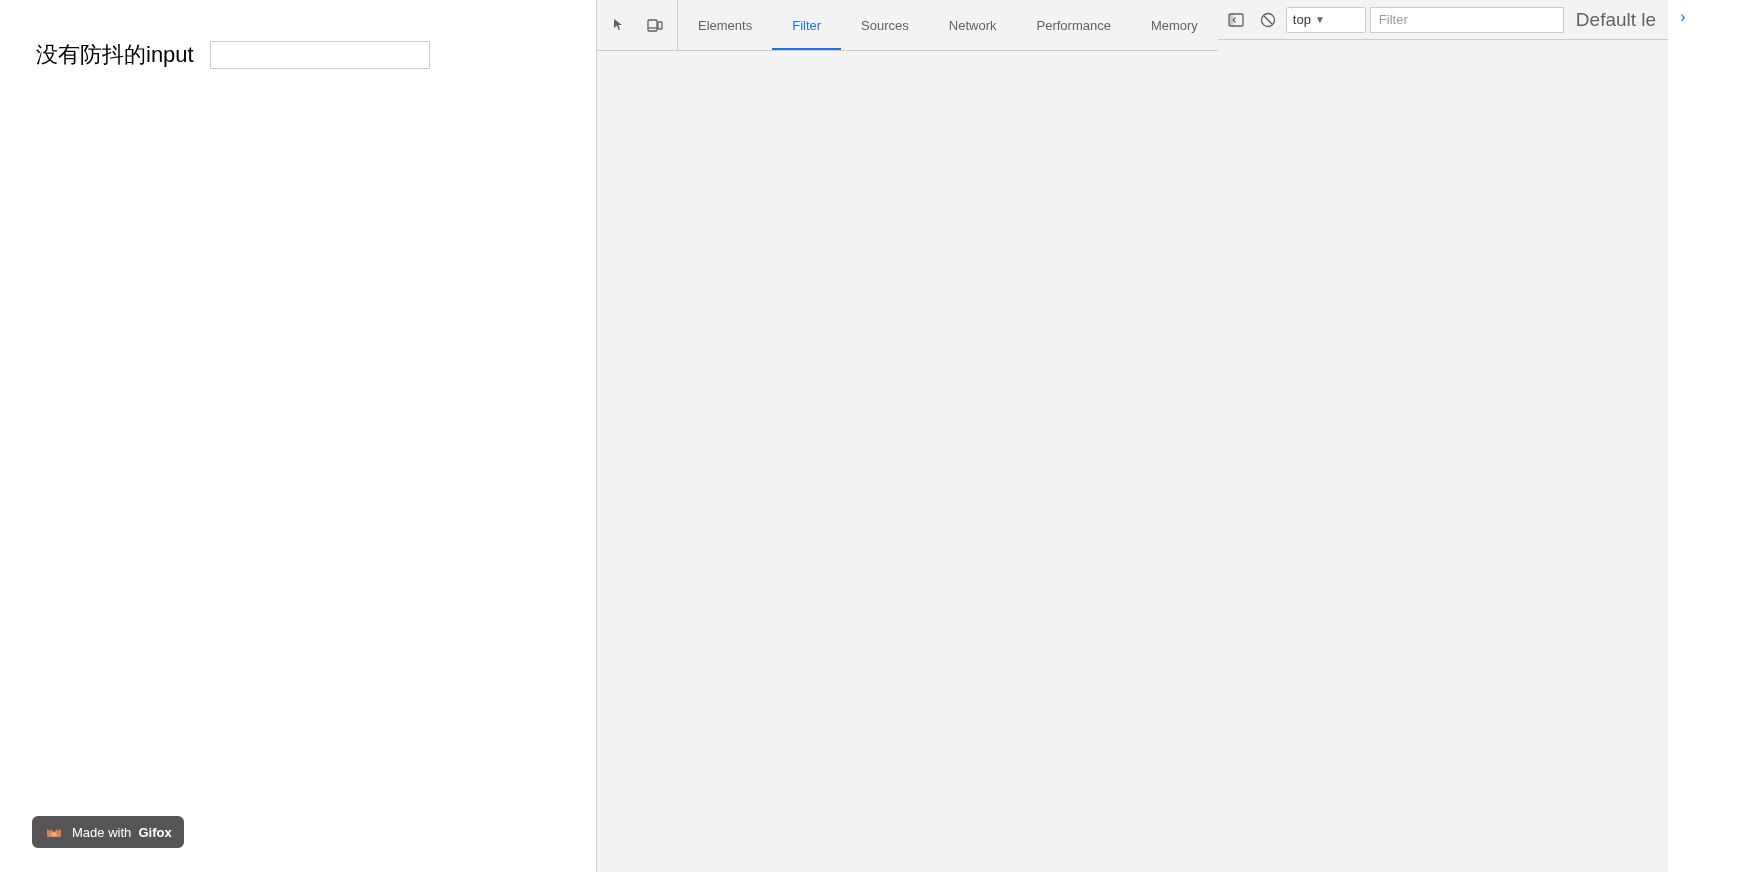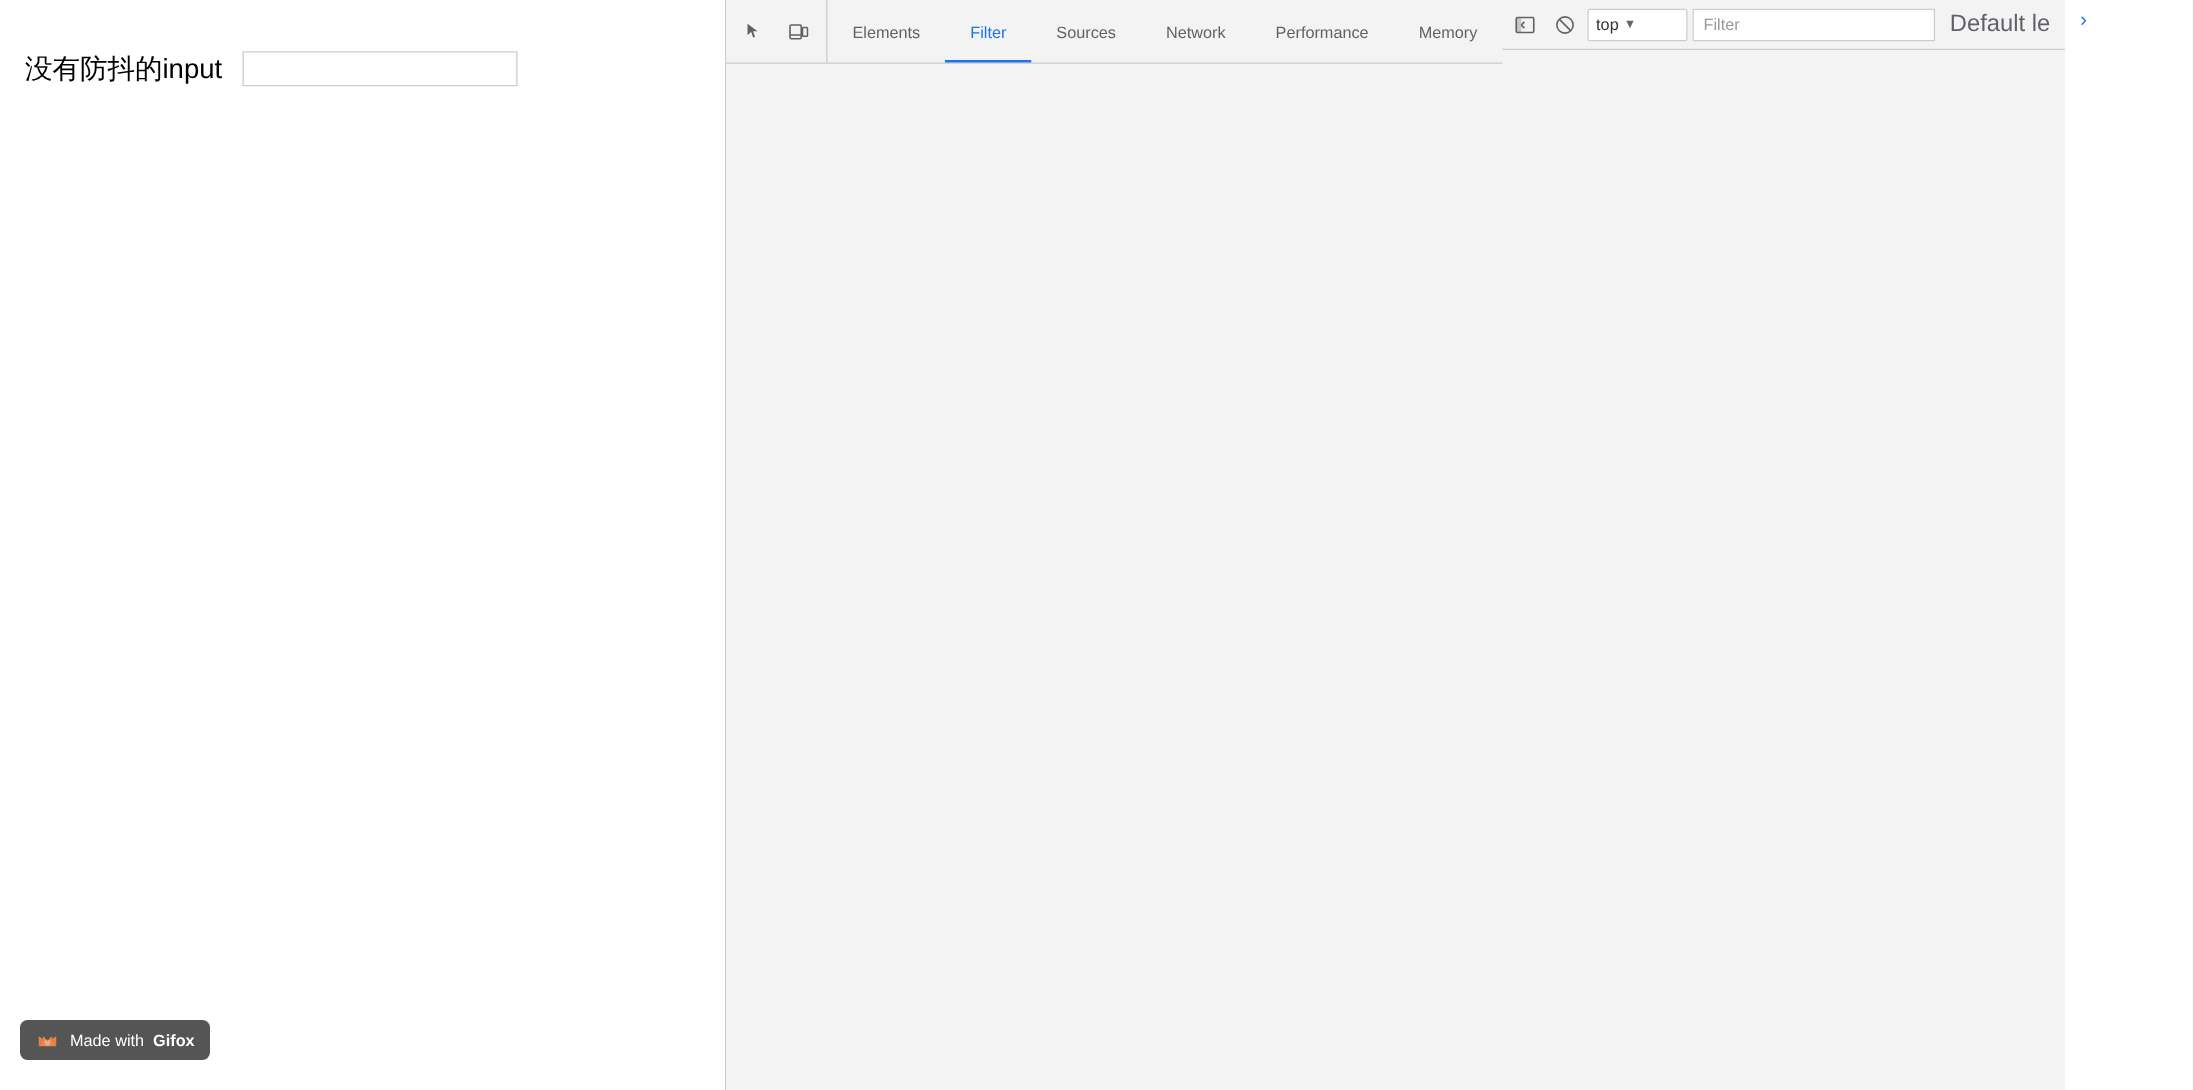--- a/index.html
+++ b/index.html
@@ -18,20 +18,21 @@
     }
 
     
     .webpage-panel {
       width: 580px;
       height: 872px;
       background: #fff;
       position: relative;
       flex-shrink: 0;
       padding: 40px 20px 20px 20px;
+      margin-left: 16px;
     }
 
     .input-row {
       display: flex;
       align-items: center;
       margin-bottom: 60px;
     }
 
     .input-label {
       font-size: 22px;

